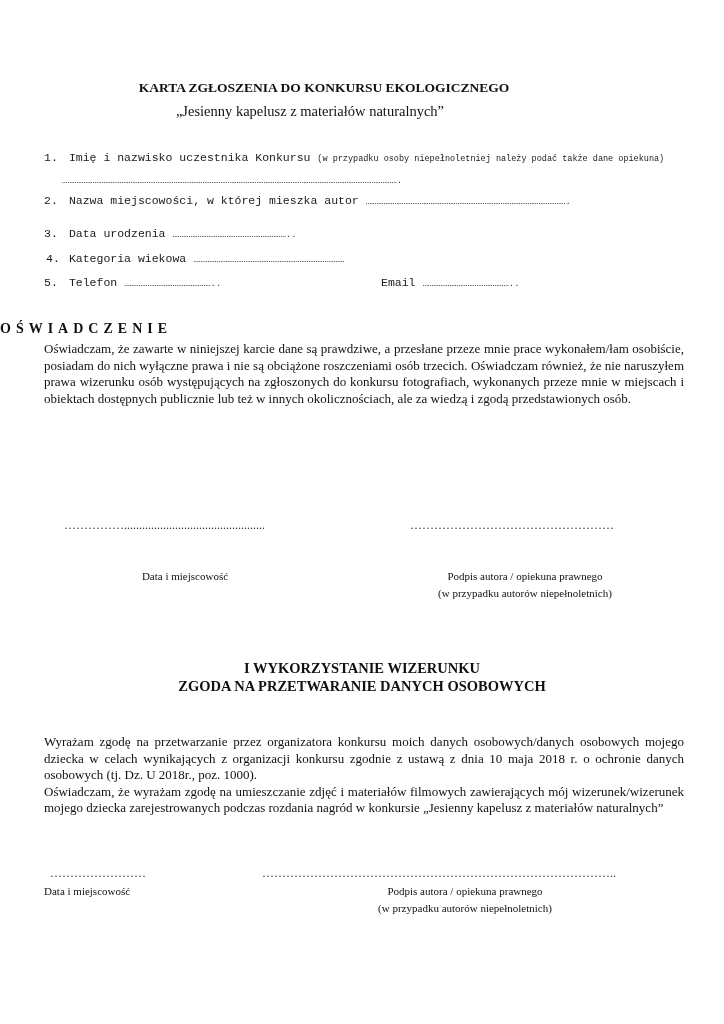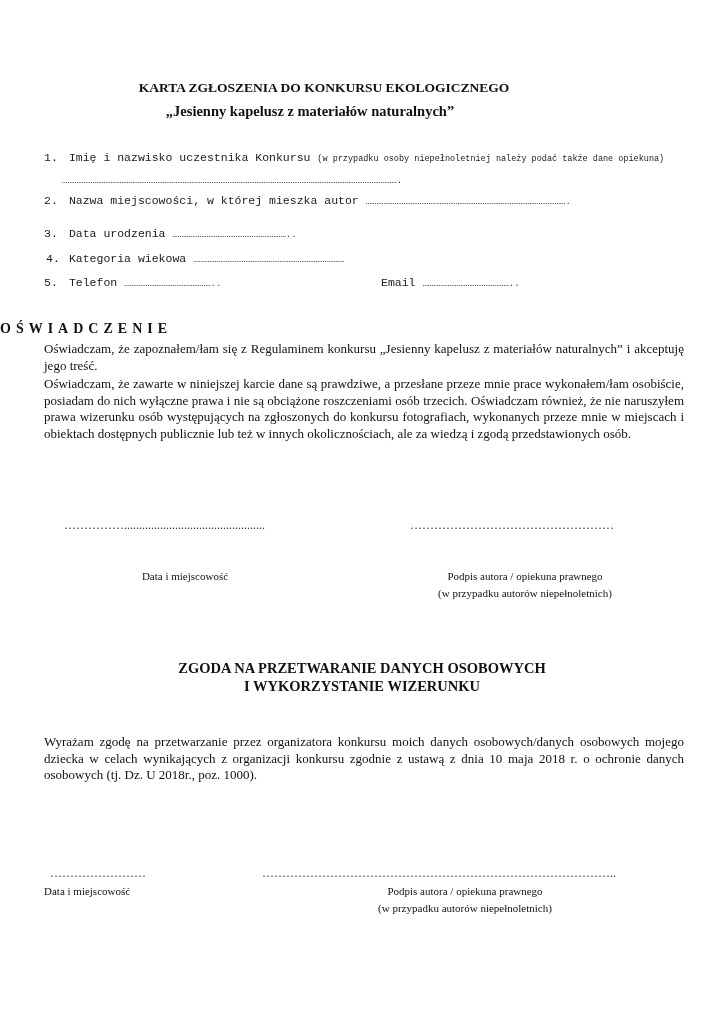--- a/index.html
+++ b/index.html
@@ -1,21 +1,21 @@
 <!DOCTYPE html>
 <html><head>
   <meta charset="utf-8">
   <style>
     html, body { margin:0; padding:0; background:#ffffff; }
     body { width:724px; height:1024px; position:relative; overflow:hidden; color:#111; }
     .abs { position:absolute; white-space:nowrap; }
     .serif { font-family: "Liberation Serif", "DejaVu Serif", serif; }
     .sans { font-family: Liberation Mono, monospace; }
     .title1 { font-weight:bold; font-size:13.5px; left:0; width:648px; text-align:center; top:80px; }
-    .title2 { font-weight:bold; font-size:14.5px; left:0; width:620px; text-align:center; top:103px; }
+    .title2 { font-weight:normal; font-size:14.5px; left:0; width:620px; text-align:center; top:103px; }
     .field { font-size:11.5px; color:#1a1a1a; }
     .field .num { display:inline-block; width:18px; }
     .small { font-size:8.5px; }
     .dots { letter-spacing:0; color:#333; font-size:9px; }
     .head-osw { font-weight:bold; font-size:14px; letter-spacing:5px; left:0; width:644px; text-align:left; top:321px; }
     .para { font-size:13px; line-height:16.5px; left:44px; width:640px; white-space:normal; text-align:justify; }
     .para p { margin:0; }
     .sig-dots { font-size:12px; color:#333; }
     .sig-label { font-size:11px; text-align:center; line-height:17px; }
     .head-zgoda { font-weight:bold; font-size:14.5px; left:0; width:724px; text-align:center; line-height:18px; top:659px; }
@@ -57,39 +57,39 @@
   <span class="dots">…………………………………………..</span>
 </div>
 
 <div class="abs sans field" style="left:381px; top:276px;">
   <span>Email</span>
   <span class="dots">…………………………………………..</span>
 </div>
 
 <div class="abs serif head-osw">OŚWIADCZENIE</div>
 <div class="abs serif para" style="top:341px;">
-  <p style="margin-bottom:2px;">Oświadczam, że zapoznałem/łam się z Regulaminem konkursu „Jesienny kapelusz z materiałów naturalnych” i akceptuję jego treść.</p>
   <p>Oświadczam, że zawarte w niniejszej karcie dane są prawdziwe, a przesłane przeze mnie prace wykonałem/łam osobiście, posiadam do nich wyłączne prawa i nie są obciążone roszczeniami osób trzecich. Oświadczam również, że nie naruszyłem prawa wizerunku osób występujących na zgłoszonych do konkursu fotografiach, wykonanych przeze mnie w miejscach i obiektach dostępnych publicznie lub też w innych okolicznościach, ale za wiedzą i zgodą przedstawionych osób.</p>
 </div>
 
 <div class="abs serif sig-dots" style="left:64px; top:518px;">……………...............................................</div>
 <div class="abs serif sig-dots" style="left:410px; top:518px;">……………………………………………</div>
 <div class="abs serif sig-label" style="left:90px; width:190px; top:568px;">Data i miejscowość</div>
 <div class="abs serif sig-label" style="left:390px; width:270px; top:568px;">
   <div>Podpis autora  / opiekuna prawnego</div>
   <div>(w przypadku autorów niepełnoletnich)</div>
 </div>
 
 <div class="abs serif head-zgoda">
+  <div>I WYKORZYSTANIE WIZERUNKU</div>
   <div>ZGODA NA PRZETWARANIE DANYCH OSOBOWYCH</div>
-  <div>I WYKORZYSTANIE WIZERUNKU</div>
 </div>
 
 <div class="abs serif para" style="top:734px;">
   <p>Wyrażam zgodę na przetwarzanie przez organizatora konkursu moich danych osobowych/danych osobowych mojego dziecka w celach wynikających z organizacji konkursu zgodnie z ustawą z dnia 10 maja 2018 r. o ochronie danych osobowych (tj. Dz. U 2018r., poz. 1000).</p>
+  <p>Oświadczam, że wyrażam zgodę na umieszczanie zdjęć i materiałów filmowych zawierających mój wizerunek/wizerunek mojego dziecka zarejestrowanych podczas rozdania nagród w konkursie „Jesienny kapelusz z materiałów naturalnych”</p>
 </div>
 
 <div class="abs serif sig-dots" style="left:50px; top:866px;">……………………</div>
 <div class="abs serif sig-dots" style="left:262px; top:866px;">……………………………………………………………………………..</div>
 <div class="abs serif sig-label" style="left:44px; width:130px; top:883px; text-align:left;">Data i miejscowość</div>
 <div class="abs serif sig-label" style="left:330px; width:270px; top:883px;">
   <div>Podpis autora / opiekuna prawnego</div>
   <div>(w przypadku autorów niepełnoletnich)</div>
 </div>
 

